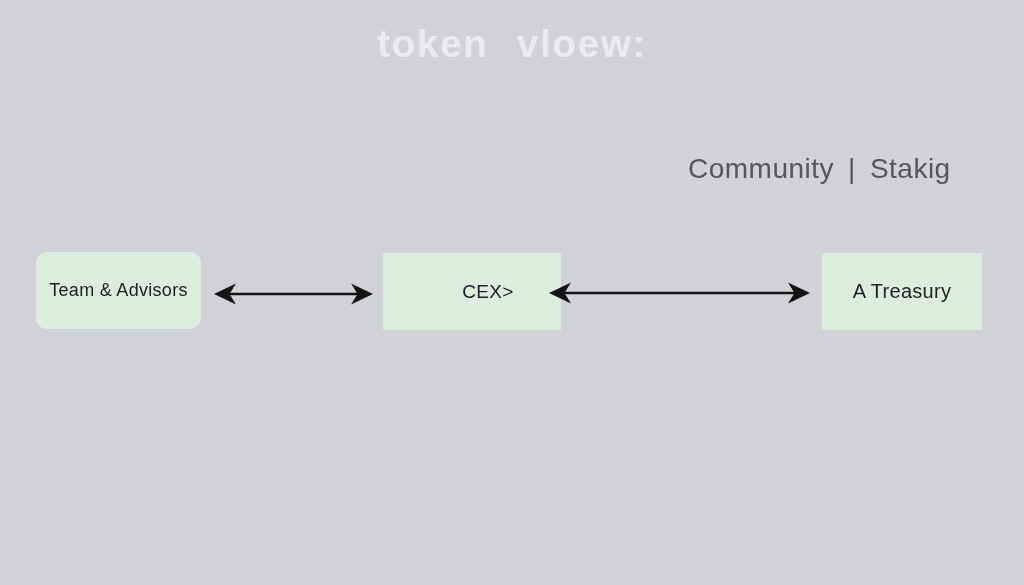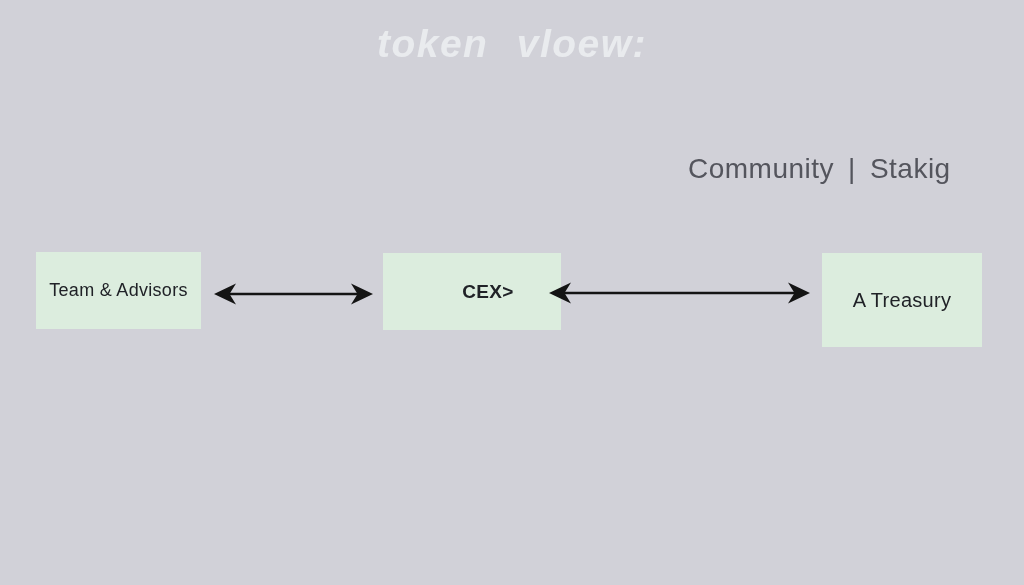--- a/index.html
+++ b/index.html
@@ -26,44 +26,43 @@
   .title {
     position: absolute;
     left: 0; top: 22px;
     width: 1024px;
     text-align: center;
     font-size: 39px;
     font-weight: bold;
     letter-spacing: 1.5px;
     word-spacing: 16px;
     color: var(--title-text);
-    font-style: italic;
   }
   .legend {
     position: absolute;
     left: 688px; top: 153px;
     font-size: 28px;
     letter-spacing: 0.5px;
     color: var(--legend-text);
     white-space: nowrap;
   }
   .legend .sep { margin: 0 14px; }
   .node {
     position: absolute;
     background: var(--box-fill);
     display: flex;
     align-items: center;
     justify-content: center;
     color: var(--node-text);
     font-size: 19px;
     letter-spacing: 0.3px;
   }
-  .node-team     { left: 36px;  top: 252px; width: 165px; height: 77px; font-size: 18px; }
-  .node-cex      { left: 383px; top: 253px; width: 178px; height: 77px; padding-left: 32px; font-weight: bold; }
-  .node-treasury { left: 822px; top: 253px; width: 160px; height: 94px; font-size: 20px; }
+  .node-team     { left: 36px;  top: 252px; width: 165px; height: 77px; font-size: 18px; border-radius: 11px; }
+  .node-cex      { left: 383px; top: 253px; width: 178px; height: 77px; padding-left: 32px; }
+  .node-treasury { left: 822px; top: 253px; width: 160px; height: 77px; font-size: 20px; }
   .edge {
     position: absolute;
     color: var(--arrow);
   }
   .edge-1 { left: 213px; top: 280px; }
   .edge-2 { left: 548px; top: 279px; }
   .edge svg { display: block; }
 </style>
 </head>
 <body>

